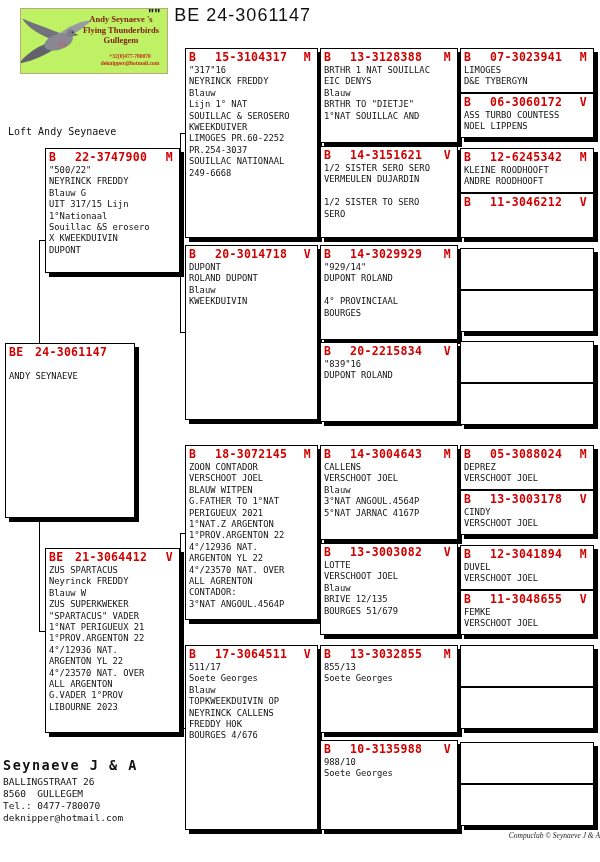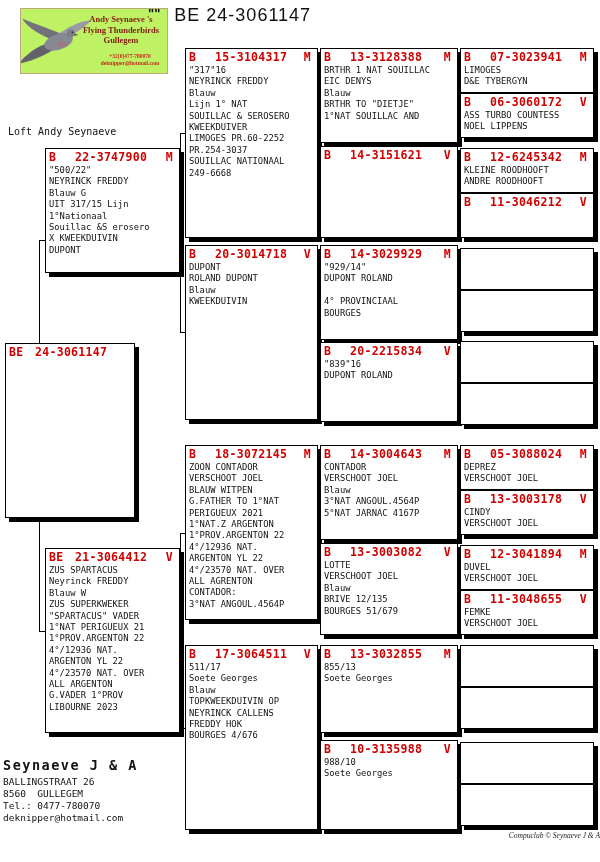--- a/index.html
+++ b/index.html
@@ -91,20 +91,24 @@
     <div class="bracket" style="left: 455px; top: 70px; height: 46px;"></div>
     <div class="bracket" style="left: 455px; top: 170px; height: 46px;"></div>
     <div class="bracket" style="left: 455px; top: 269px; height: 42px;"></div>
     <div class="bracket" style="left: 455px; top: 362px; height: 42px;"></div>
     <div class="bracket" style="left: 455px; top: 467px; height: 46px;"></div>
     <div class="bracket" style="left: 455px; top: 567px; height: 46px;"></div>
     <div class="bracket" style="left: 455px; top: 666px; height: 42px;"></div>
     <div class="bracket" style="left: 455px; top: 763px; height: 42px;"></div>
     <div class="pbox" style="left: 5px; top: 343px; width: 130px; height: 175px;">
       <div class="hdr"><span class="ctry">BE</span><span>24-3061147</span><span class="sex"></span></div>
+      <div class="bdy">
+        <div>&nbsp;</div>
+        <div>ANDY SEYNAEVE</div>
+      </div>
     </div>
     <div class="pbox" style="left: 45px; top: 148px; width: 135px; height: 125px;">
       <div class="hdr"><span class="ctry">B</span><span>22-3747900</span><span class="sex">M</span></div>
       <div class="bdy">
         <div>"500/22"</div>
         <div>NEYRINCK FREDDY</div>
         <div>Blauw G</div>
         <div>UIT 317/15 Lijn</div>
         <div>1°Nationaal</div>
         <div>Souillac &amp;S erosero</div>
@@ -189,20 +193,27 @@
       <div class="bdy">
         <div>BRTHR 1 NAT SOUILLAC</div>
         <div>EIC DENYS</div>
         <div>Blauw</div>
         <div>BRTHR TO "DIETJE"</div>
         <div>1°NAT SOUILLAC AND</div>
       </div>
     </div>
     <div class="pbox" style="left: 320px; top: 146px; width: 138px; height: 92px;">
       <div class="hdr"><span class="ctry">B</span><span>14-3151621</span><span class="sex">V</span></div>
+      <div class="bdy">
+        <div>1/2 SISTER SERO SERO</div>
+        <div>VERMEULEN DUJARDIN</div>
+        <div>&nbsp;</div>
+        <div>1/2 SISTER TO SERO</div>
+        <div>SERO</div>
+      </div>
     </div>
     <div class="pbox" style="left: 320px; top: 245px; width: 138px; height: 95px;">
       <div class="hdr"><span class="ctry">B</span><span>14-3029929</span><span class="sex">M</span></div>
       <div class="bdy">
         <div>"929/14"</div>
         <div>DUPONT ROLAND</div>
         <div>&nbsp;</div>
         <div>4° PROVINCIAAL</div>
         <div>BOURGES</div>
       </div>
@@ -210,21 +221,21 @@
     <div class="pbox" style="left: 320px; top: 342px; width: 138px; height: 80px;">
       <div class="hdr"><span class="ctry">B</span><span>20-2215834</span><span class="sex">V</span></div>
       <div class="bdy">
         <div>"839"16</div>
         <div>DUPONT ROLAND</div>
       </div>
     </div>
     <div class="pbox" style="left: 320px; top: 445px; width: 138px; height: 95px;">
       <div class="hdr"><span class="ctry">B</span><span>14-3004643</span><span class="sex">M</span></div>
       <div class="bdy">
-        <div>CONTADOR</div>
+        <div>CALLENS</div>
         <div>VERSCHOOT JOEL</div>
         <div>Blauw</div>
         <div>3°NAT ANGOUL.4564P</div>
         <div>5°NAT JARNAC 4167P</div>
       </div>
     </div>
     <div class="pbox" style="left: 320px; top: 543px; width: 138px; height: 92px;">
       <div class="hdr"><span class="ctry">B</span><span>13-3003082</span><span class="sex">V</span></div>
       <div class="bdy">
         <div>LOTTE</div>

